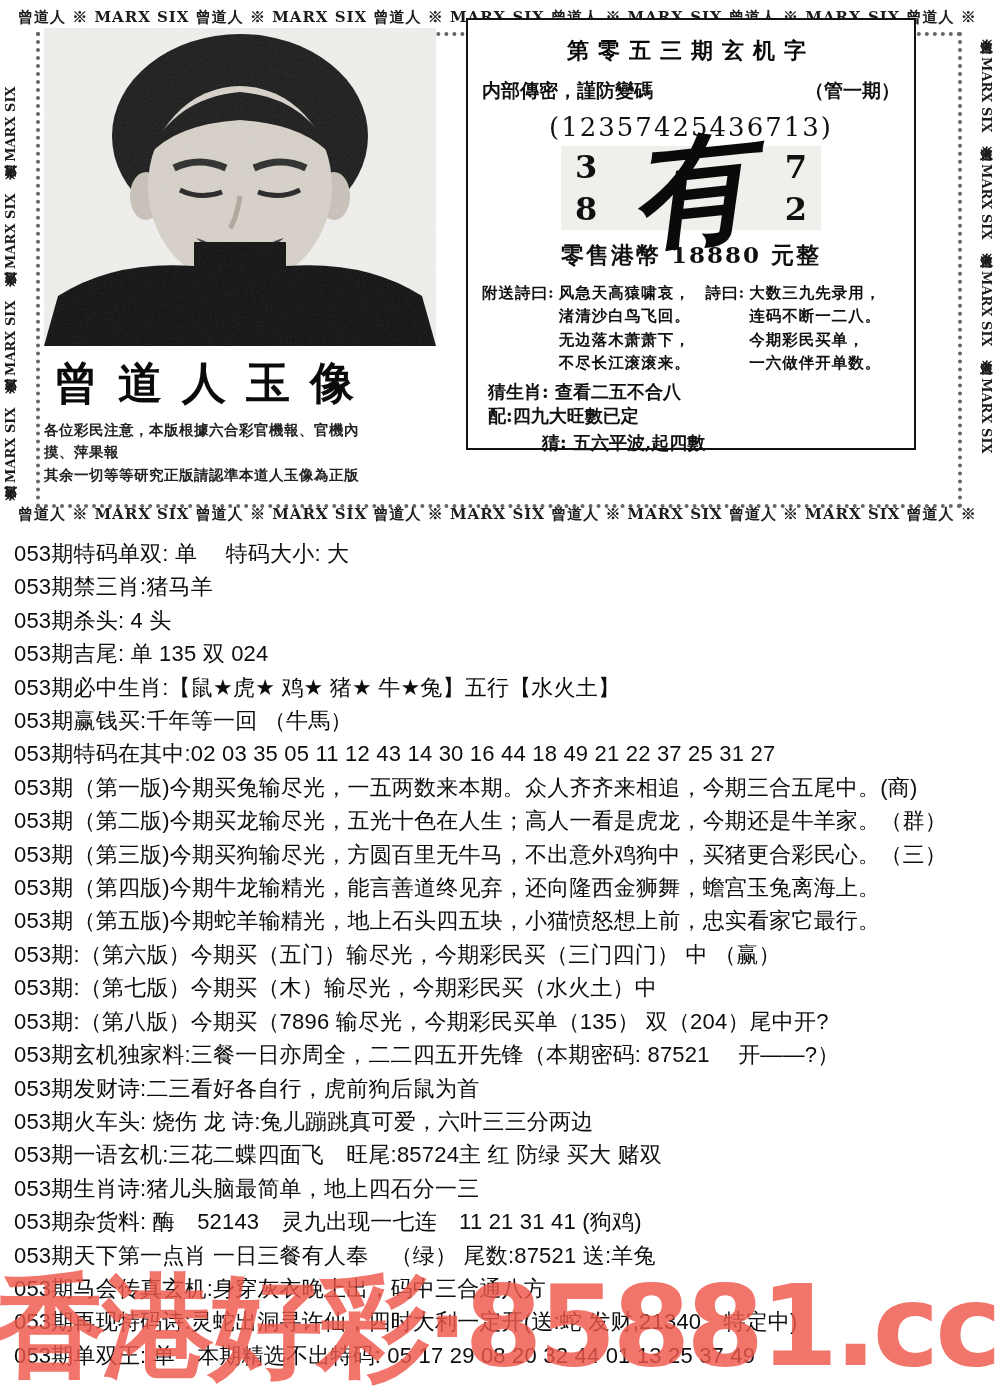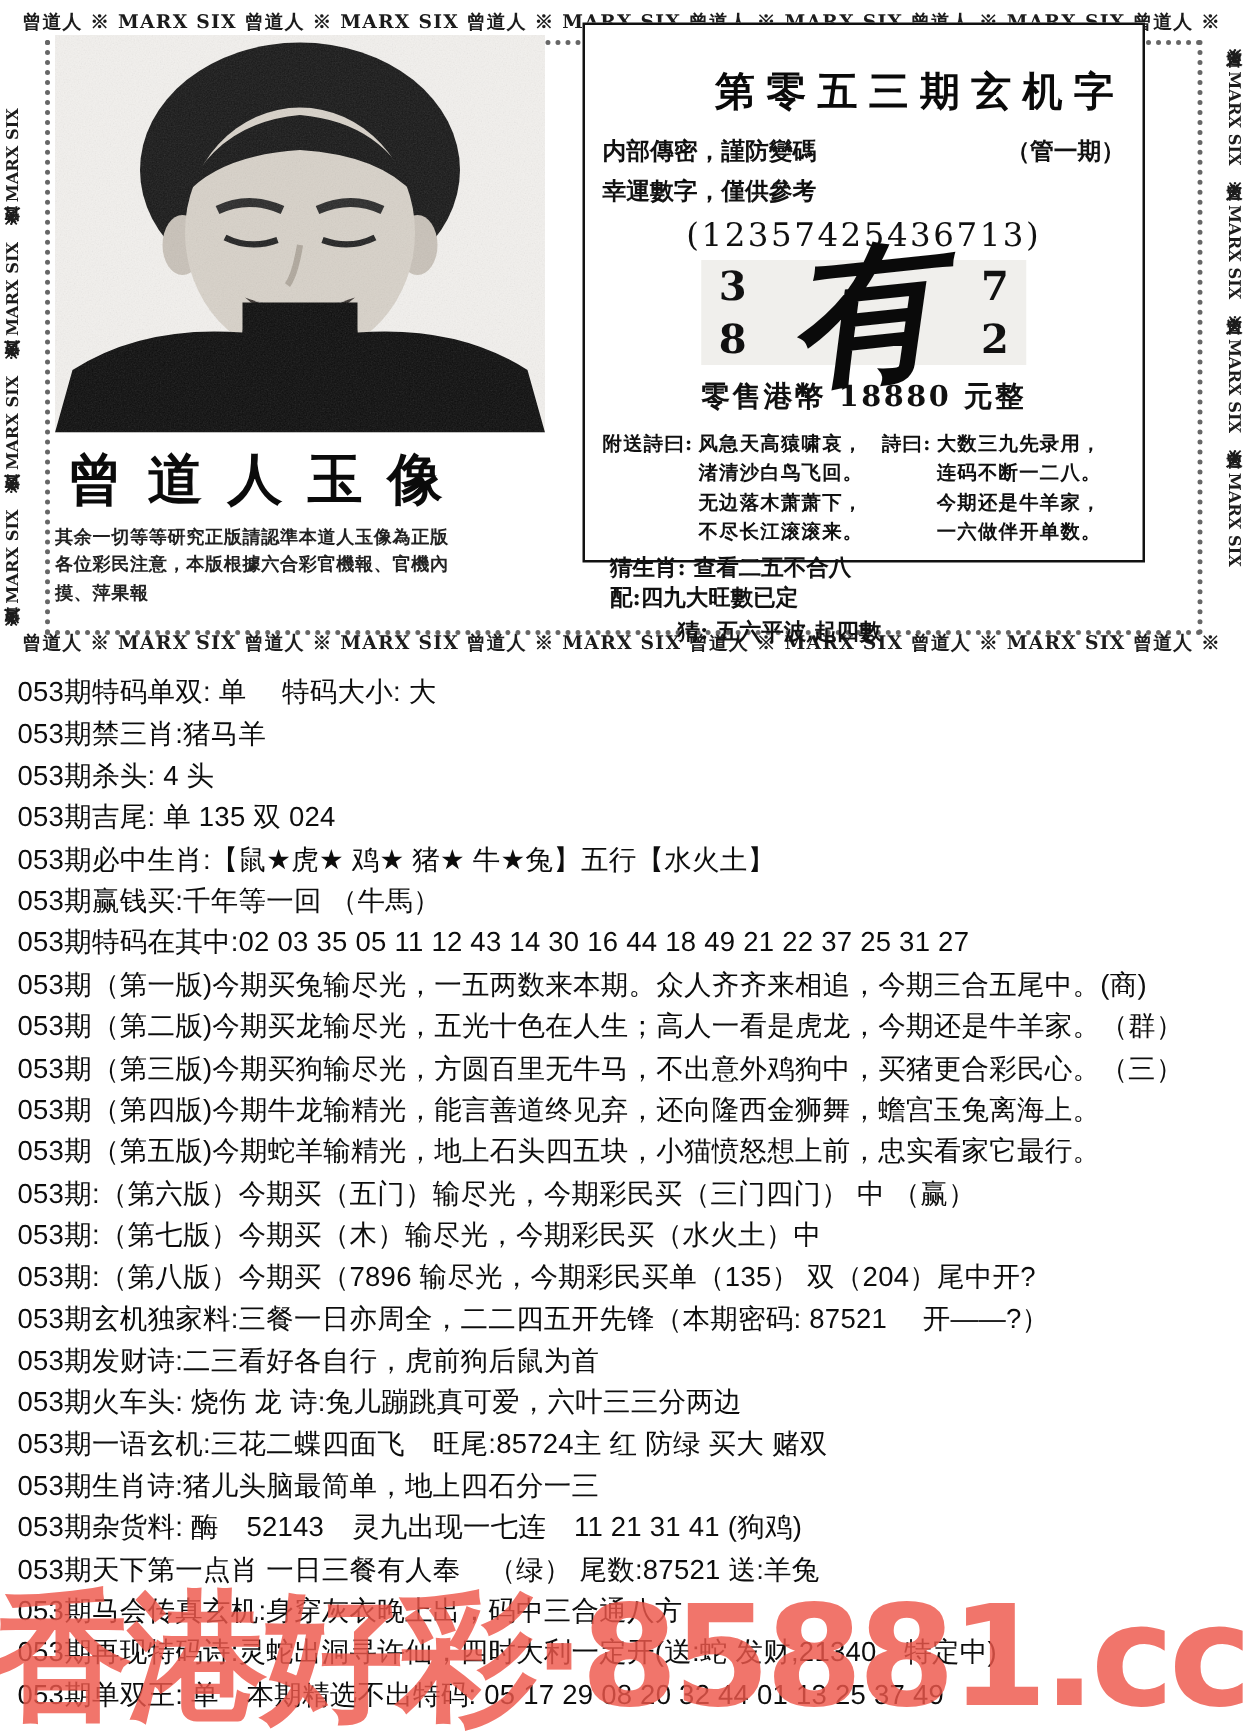--- a/index.html
+++ b/index.html
@@ -39,21 +39,21 @@
     margin-top:6px;font-family:"DejaVu Serif","Liberation Serif",serif;
     font-size:14.5px;font-weight:bold;color:#222;letter-spacing:.5px;line-height:1.55;
   }
   
   .mystery{
     position:absolute;left:466px;top:18px;width:450px;height:432px;
     border:2px solid #111;background:#fff;padding:10px 14px 6px 14px;box-sizing:border-box;
     font-family:"DejaVu Serif","Liberation Serif",serif;
   }
   .mystery-title{
-    text-align:right;font-size:32px;font-weight:bold;letter-spacing:9px;color:#0a0a0a;margin-top:22px;
+    text-align:center;font-size:22px;font-weight:bold;letter-spacing:9px;color:#0a0a0a;margin-top:6px;
   }
   .mystery-row1{display:flex;justify-content:space-between;margin-top:12px;font-size:19px;font-weight:bold;}
   .mystery-row2{margin-top:6px;font-size:19px;font-weight:bold;}
   .mystery-digits{text-align:center;font-size:26px;font-weight:normal;letter-spacing:2px;margin-top:8px;}
   .glyph-zone{
     width:260px;margin:4px auto 0 auto;display:grid;position:relative;
     grid-template-columns:1fr 1fr;background:#f0efec;
   }
   .glyph-corner{font-size:32px;font-weight:bold;padding:2px 14px;}
   .glyph-corner.r{text-align:right;}
@@ -124,32 +124,31 @@
     <path d="M152,210 Q196,248 240,210 Q196,226 152,210 Z" fill="#3a3430"></path>
     <path d="M158,212 Q196,230 234,212 Q196,224 158,212 Z" fill="#efece7"></path>
 
     <path d="M0,318 L14,268 Q70,232 150,238 L152,224 L240,224 L242,238 Q322,232 378,268 L392,318 Z" fill="#0d0d0d"></path>
     <rect x="150" y="214" width="92" height="34" fill="#0d0d0d"></rect>
 
     <rect width="392" height="318" filter="url(#noise)" opacity="0.16"></rect>
   </svg>
   <div class="caption">曾道人玉像</div>
   <div class="caption-note">
+    <div>各位彩民注意，本版根據六合彩官機報、官機內摸、萍果報</div>
     <div>其余一切等等研究正版請認準本道人玉像為正版</div>
-    <div>各位彩民注意，本版根據六合彩官機報、官機內摸、萍果報</div>
   </div>
 </div>
 
 <div class="mystery">
   <div class="mystery-title">第零五三期玄机字</div>
   <div class="mystery-row1">
     <span>内部傳密，謹防變碼</span>
     <span>（管一期）</span>
   </div>
-  <div class="mystery-row2">幸運數字，僅供參考</div>
   <div class="mystery-digits">(12357425436713)</div>
   <div class="glyph-zone">
     <div class="glyph-corner">3</div>
     <div class="glyph-corner r">7</div>
     <div class="glyph-corner">8</div>
     <div class="glyph-corner r">2</div>
     <div class="glyph-char">有</div>
   </div>
   <div class="price">零售港幣 18880 元整</div>
   <div class="poems">
@@ -160,21 +159,21 @@
         <div>渚清沙白鸟飞回。</div>
         <div>无边落木萧萧下，</div>
         <div>不尽长江滚滚来。</div>
       </span>
     </div>
     <div class="poem poem-right">
       <span class="poem-label">詩曰:</span>
       <span class="poem-lines">
         <div>大数三九先录用，</div>
         <div>连码不断一二八。</div>
-        <div>今期还是牛羊家，</div>
+        <div>今期彩民买单，</div>
         <div>一六做伴开单数。</div>
       </span>
     </div>
   </div>
   <div class="guess-row">
     <span>猜生肖: 查看二五不合八</span>
     <span>配:四九大旺數已定</span>
   </div>
   <div class="guess-row2">猜: 五六平波,起四數</div>
 </div>

